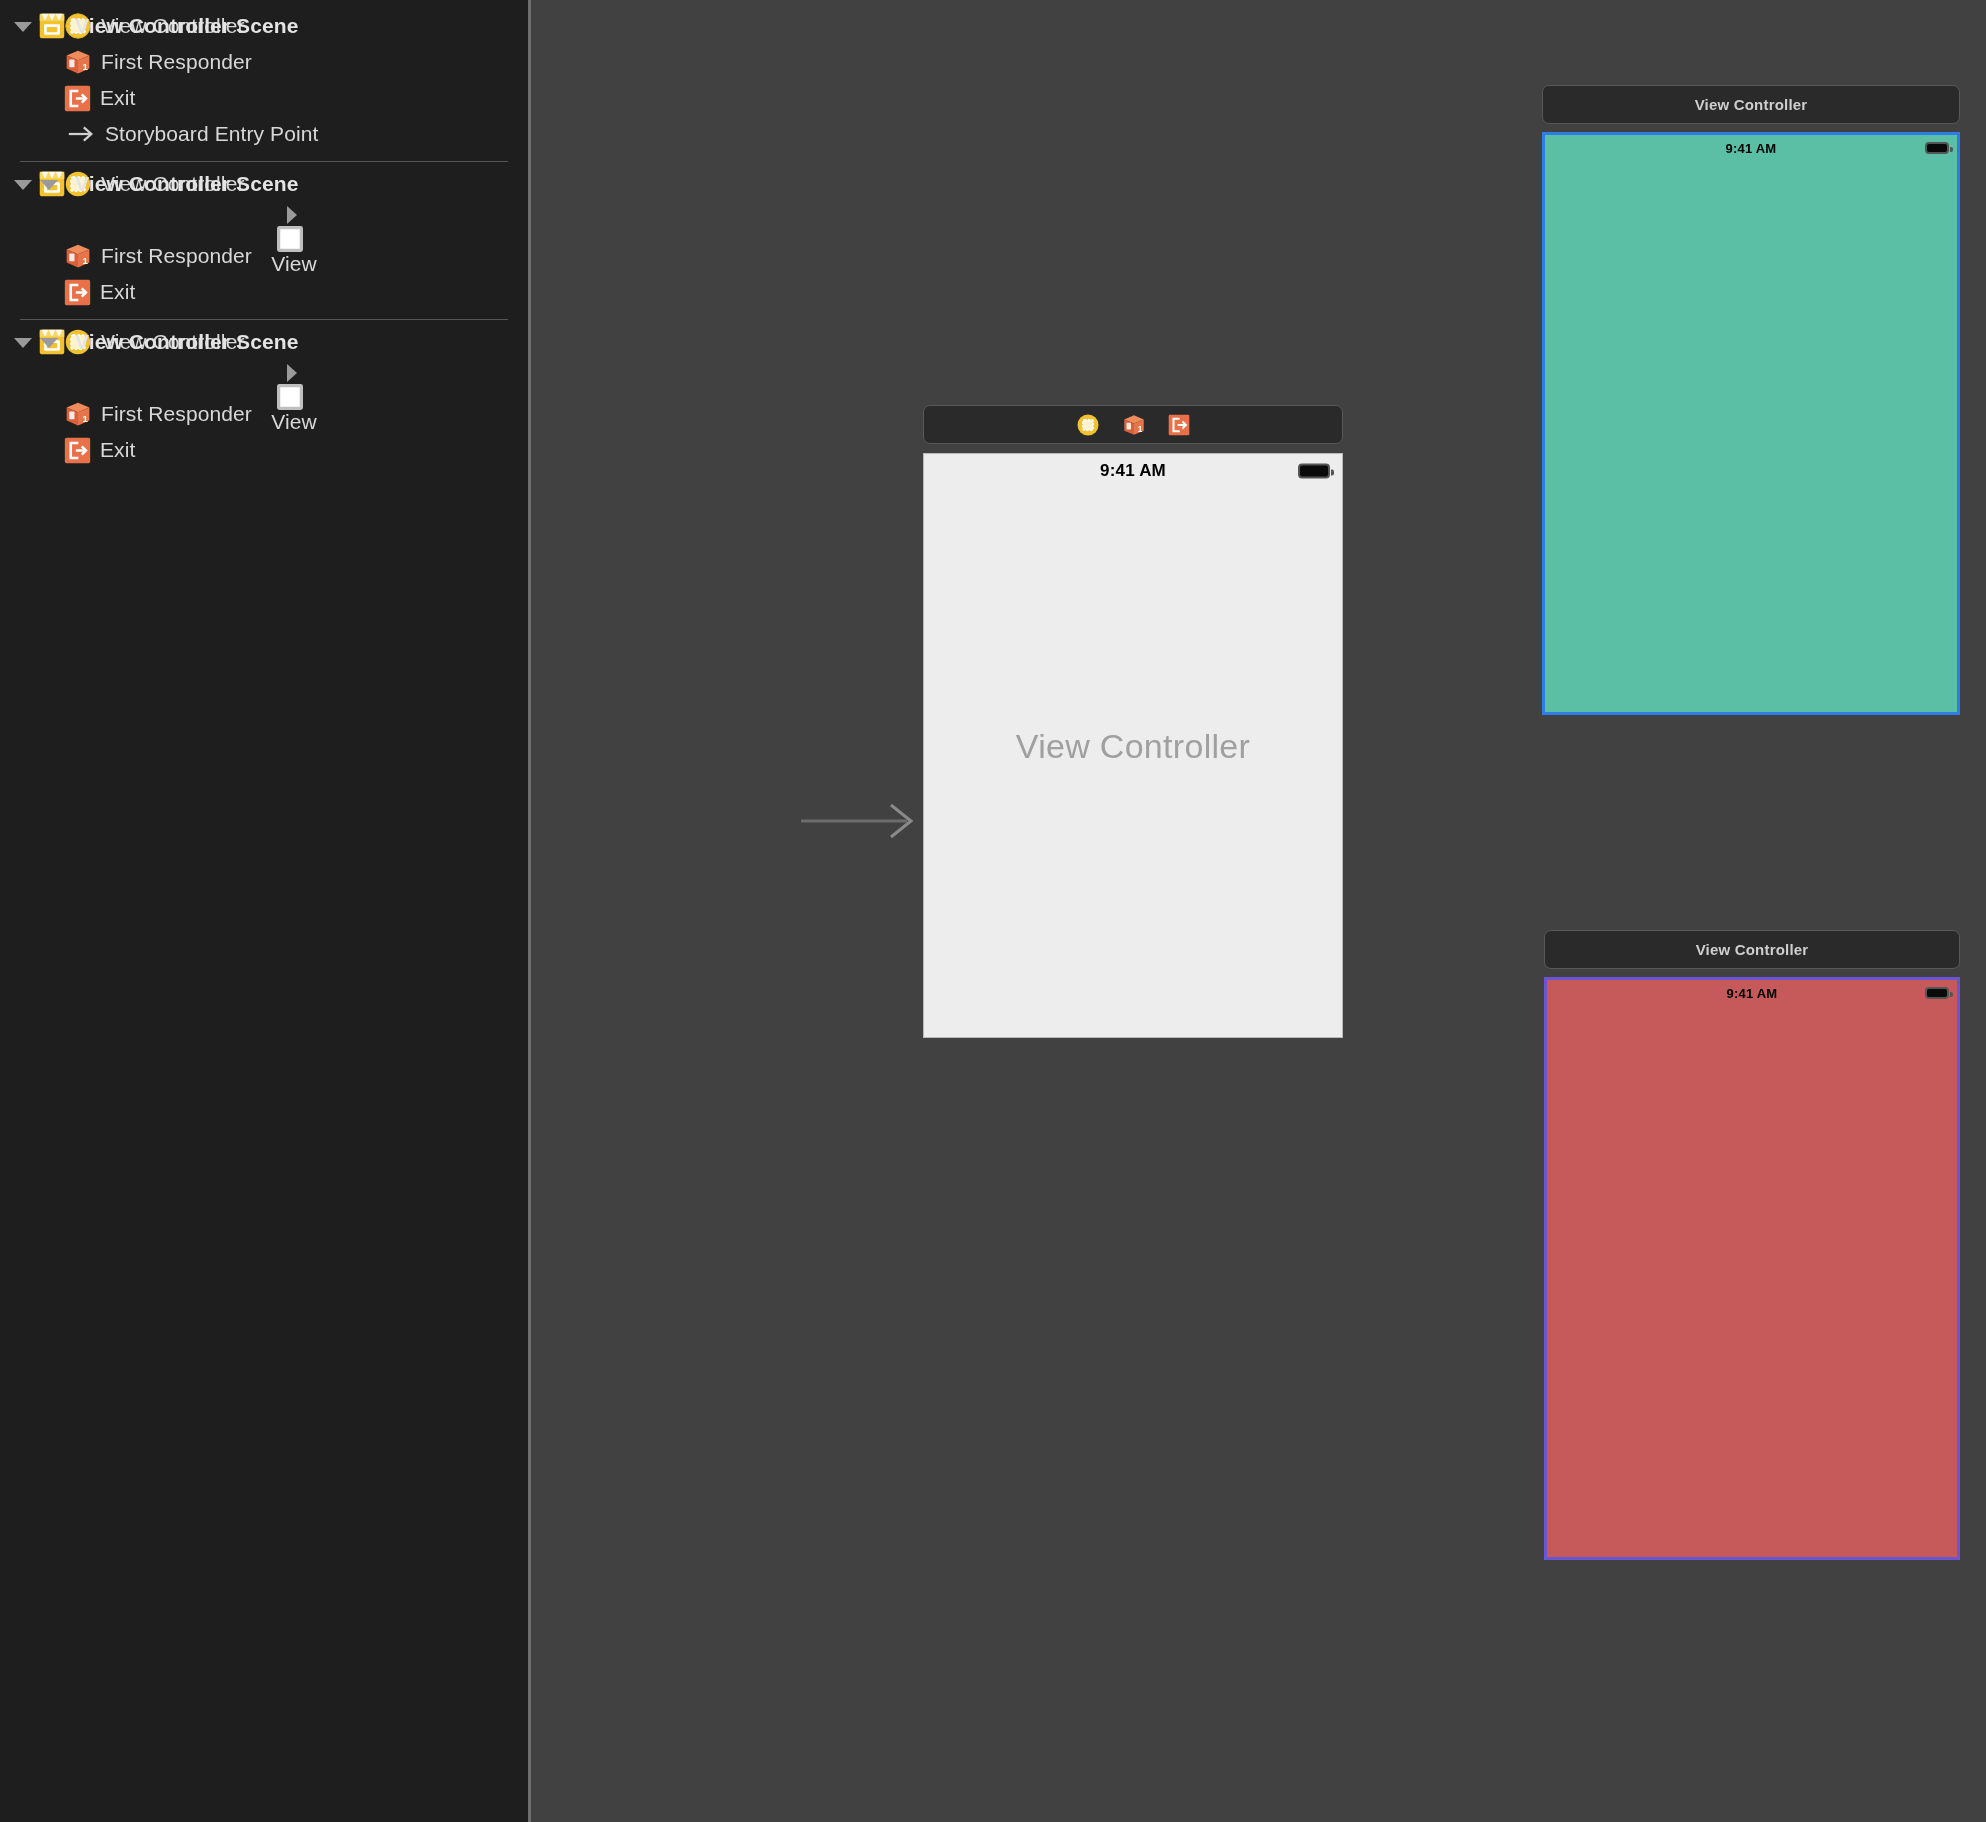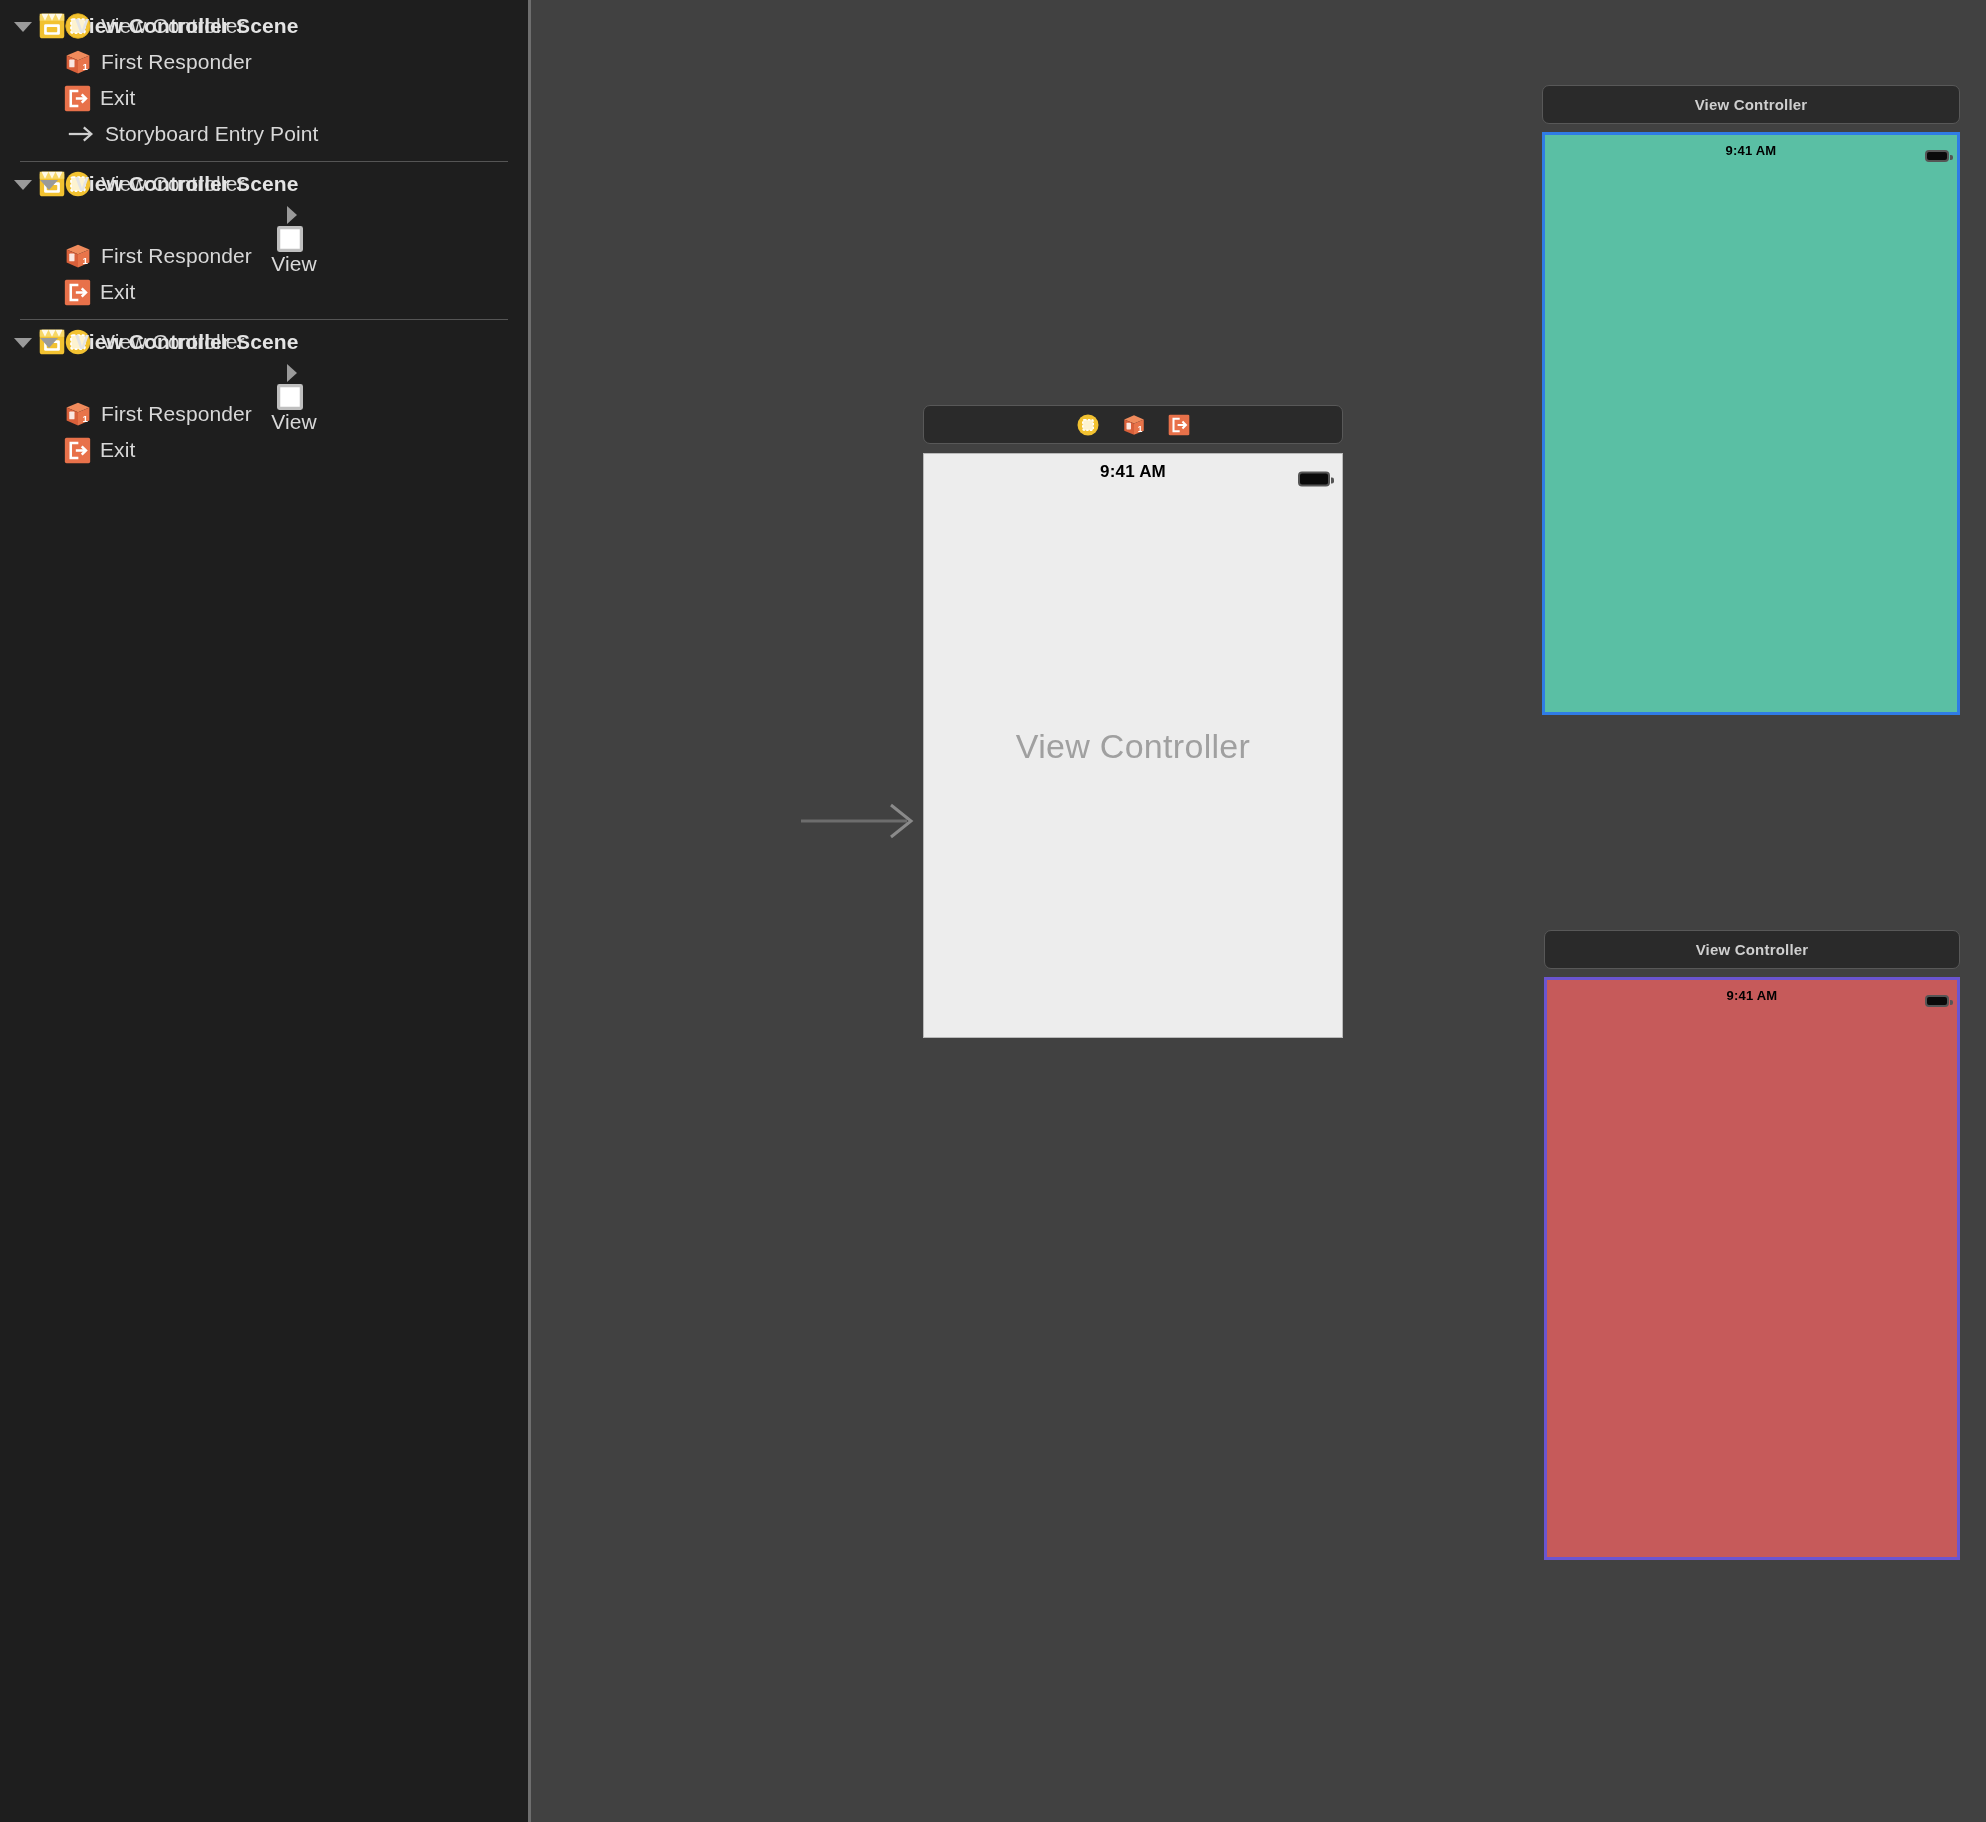--- a/index.html
+++ b/index.html
@@ -97,23 +97,23 @@
   .device {
     position: relative;
     background: #ededed;
     overflow: hidden;
   }
   .device.sel-blue   { border: 3px solid #2f7ce5; }
   .device.sel-purple { border: 3px solid #6b55d0; }
   .device.plain      { border: 1px solid #b9b9b9; }
 
   .statusbar {
-    position: absolute; top: 8px; left: 0; right: 0;
+    position: absolute; top: 0; left: 0; right: 0;
     height: 34px;
-    display: flex; justify-content: center;
+    display: flex; align-items: center; justify-content: center;
   }
   .statusbar.small { height: 26px; }
   .status-time {
     color: #000; font-size: 17px; font-weight: bold;
     letter-spacing: 0.2px;
   }
   .statusbar.small .status-time { font-size: 13px; }
 
   .battery {
     position: absolute; right: 12px; top: 50%;

